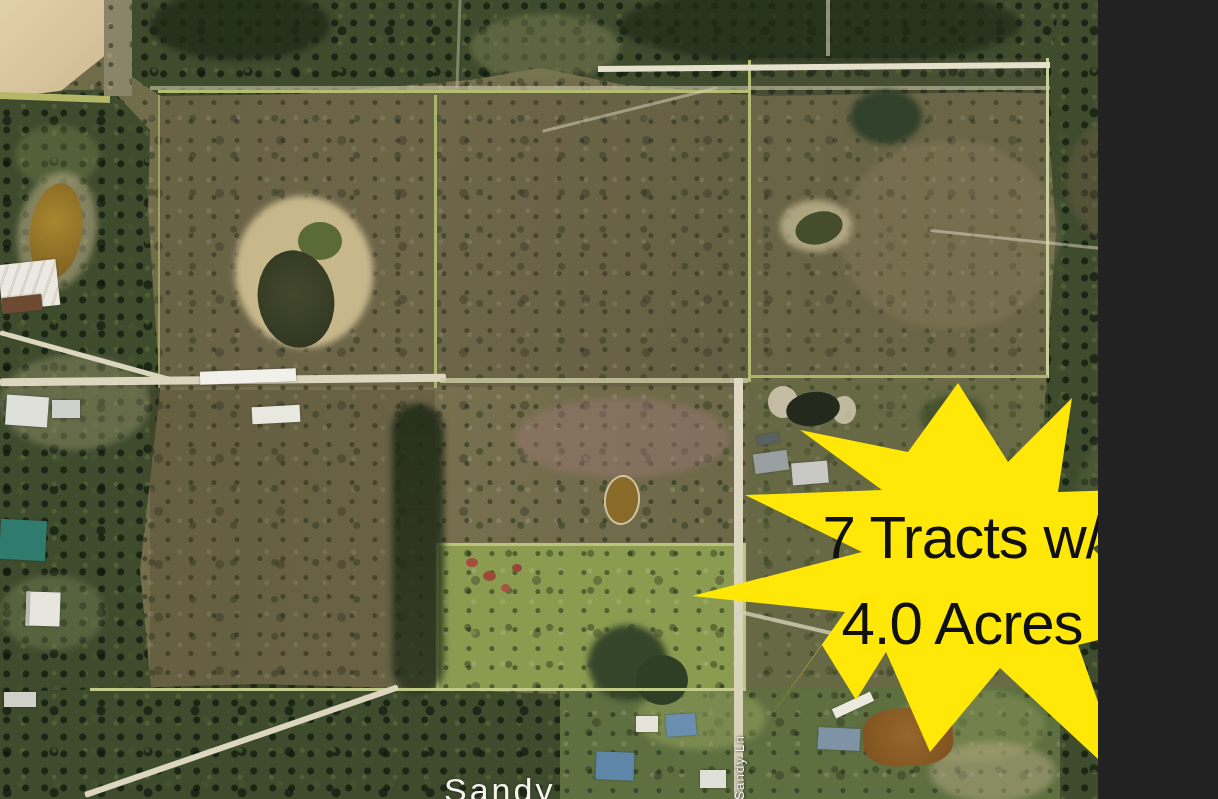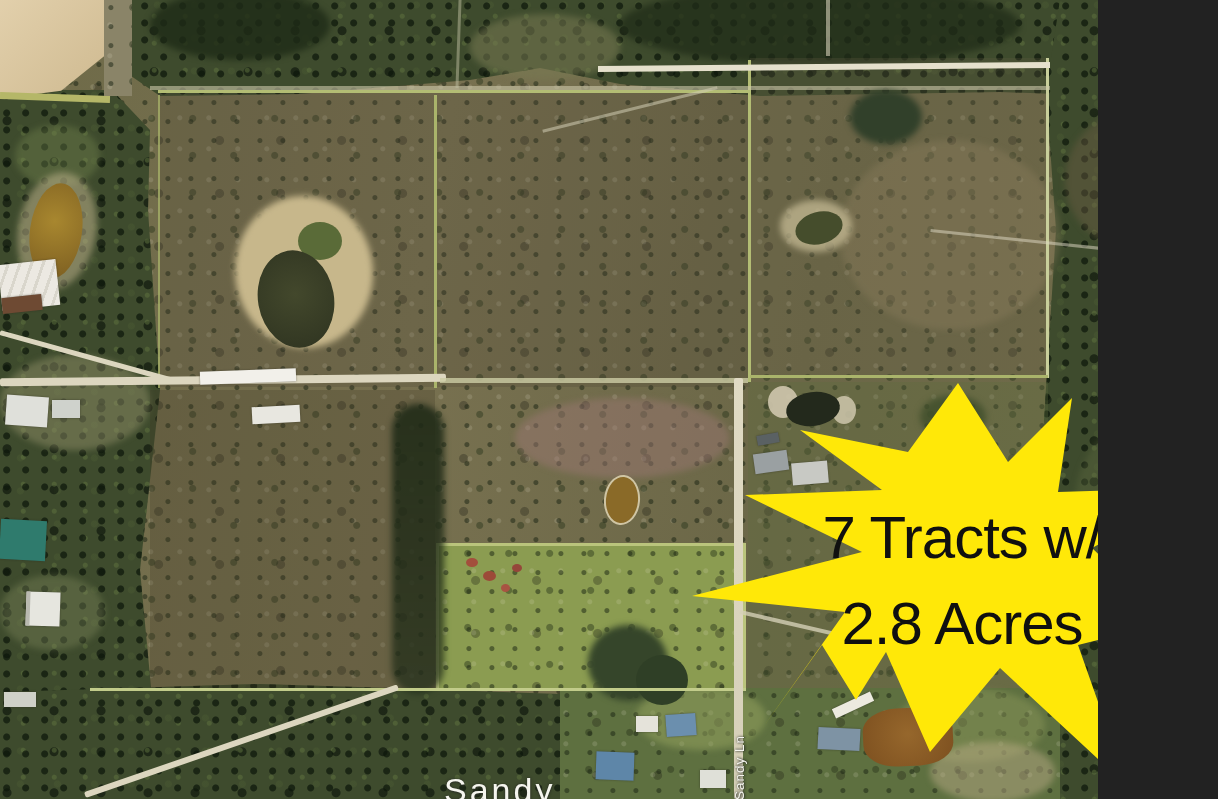--- a/index.html
+++ b/index.html
@@ -155,19 +155,19 @@
 
   <div class="abs blob soft" style="left:850px;top:90px;width:72px;height:54px;background:#31402a;"></div>
   <div class="abs blob soft" style="left:920px;top:395px;width:66px;height:44px;background:rgba(62,78,42,.8);"></div>
   <div class="abs blob soft" style="left:950px;top:460px;width:86px;height:62px;background:rgba(58,74,40,.8);"></div>
 
   <svg class="abs" width="1218" height="799" viewBox="0 0 1218 799" style="left:0;top:0;pointer-events:none;">
     <polygon points="958,383 1008,462 1072,398 1058,492 1205,487 1092,548 1168,622 1078,645 1128,787 1000,668 930,752 886,652 856,700 822,645 744,754 845,612 692,596 862,552 745,495 882,490 800,430 908,452" fill="#FFE808"></polygon>
   </svg>
   <div id="callout-text" class="abs" style="left:762px;top:495px;">
     <div>7 Tracts w/</div>
-    <div>2.8 Acres</div>
+    <div>4.0 Acres</div>
   </div>
 
   <div id="road-label-vert" class="abs maplabel" style="left:699px;top:760px;">Sandy Ln</div>
   <div id="road-label-bottom" class="abs maplabel" style="left:444px;top:771px;">Sandy</div>
 
 </div>
 
 </body></html>

